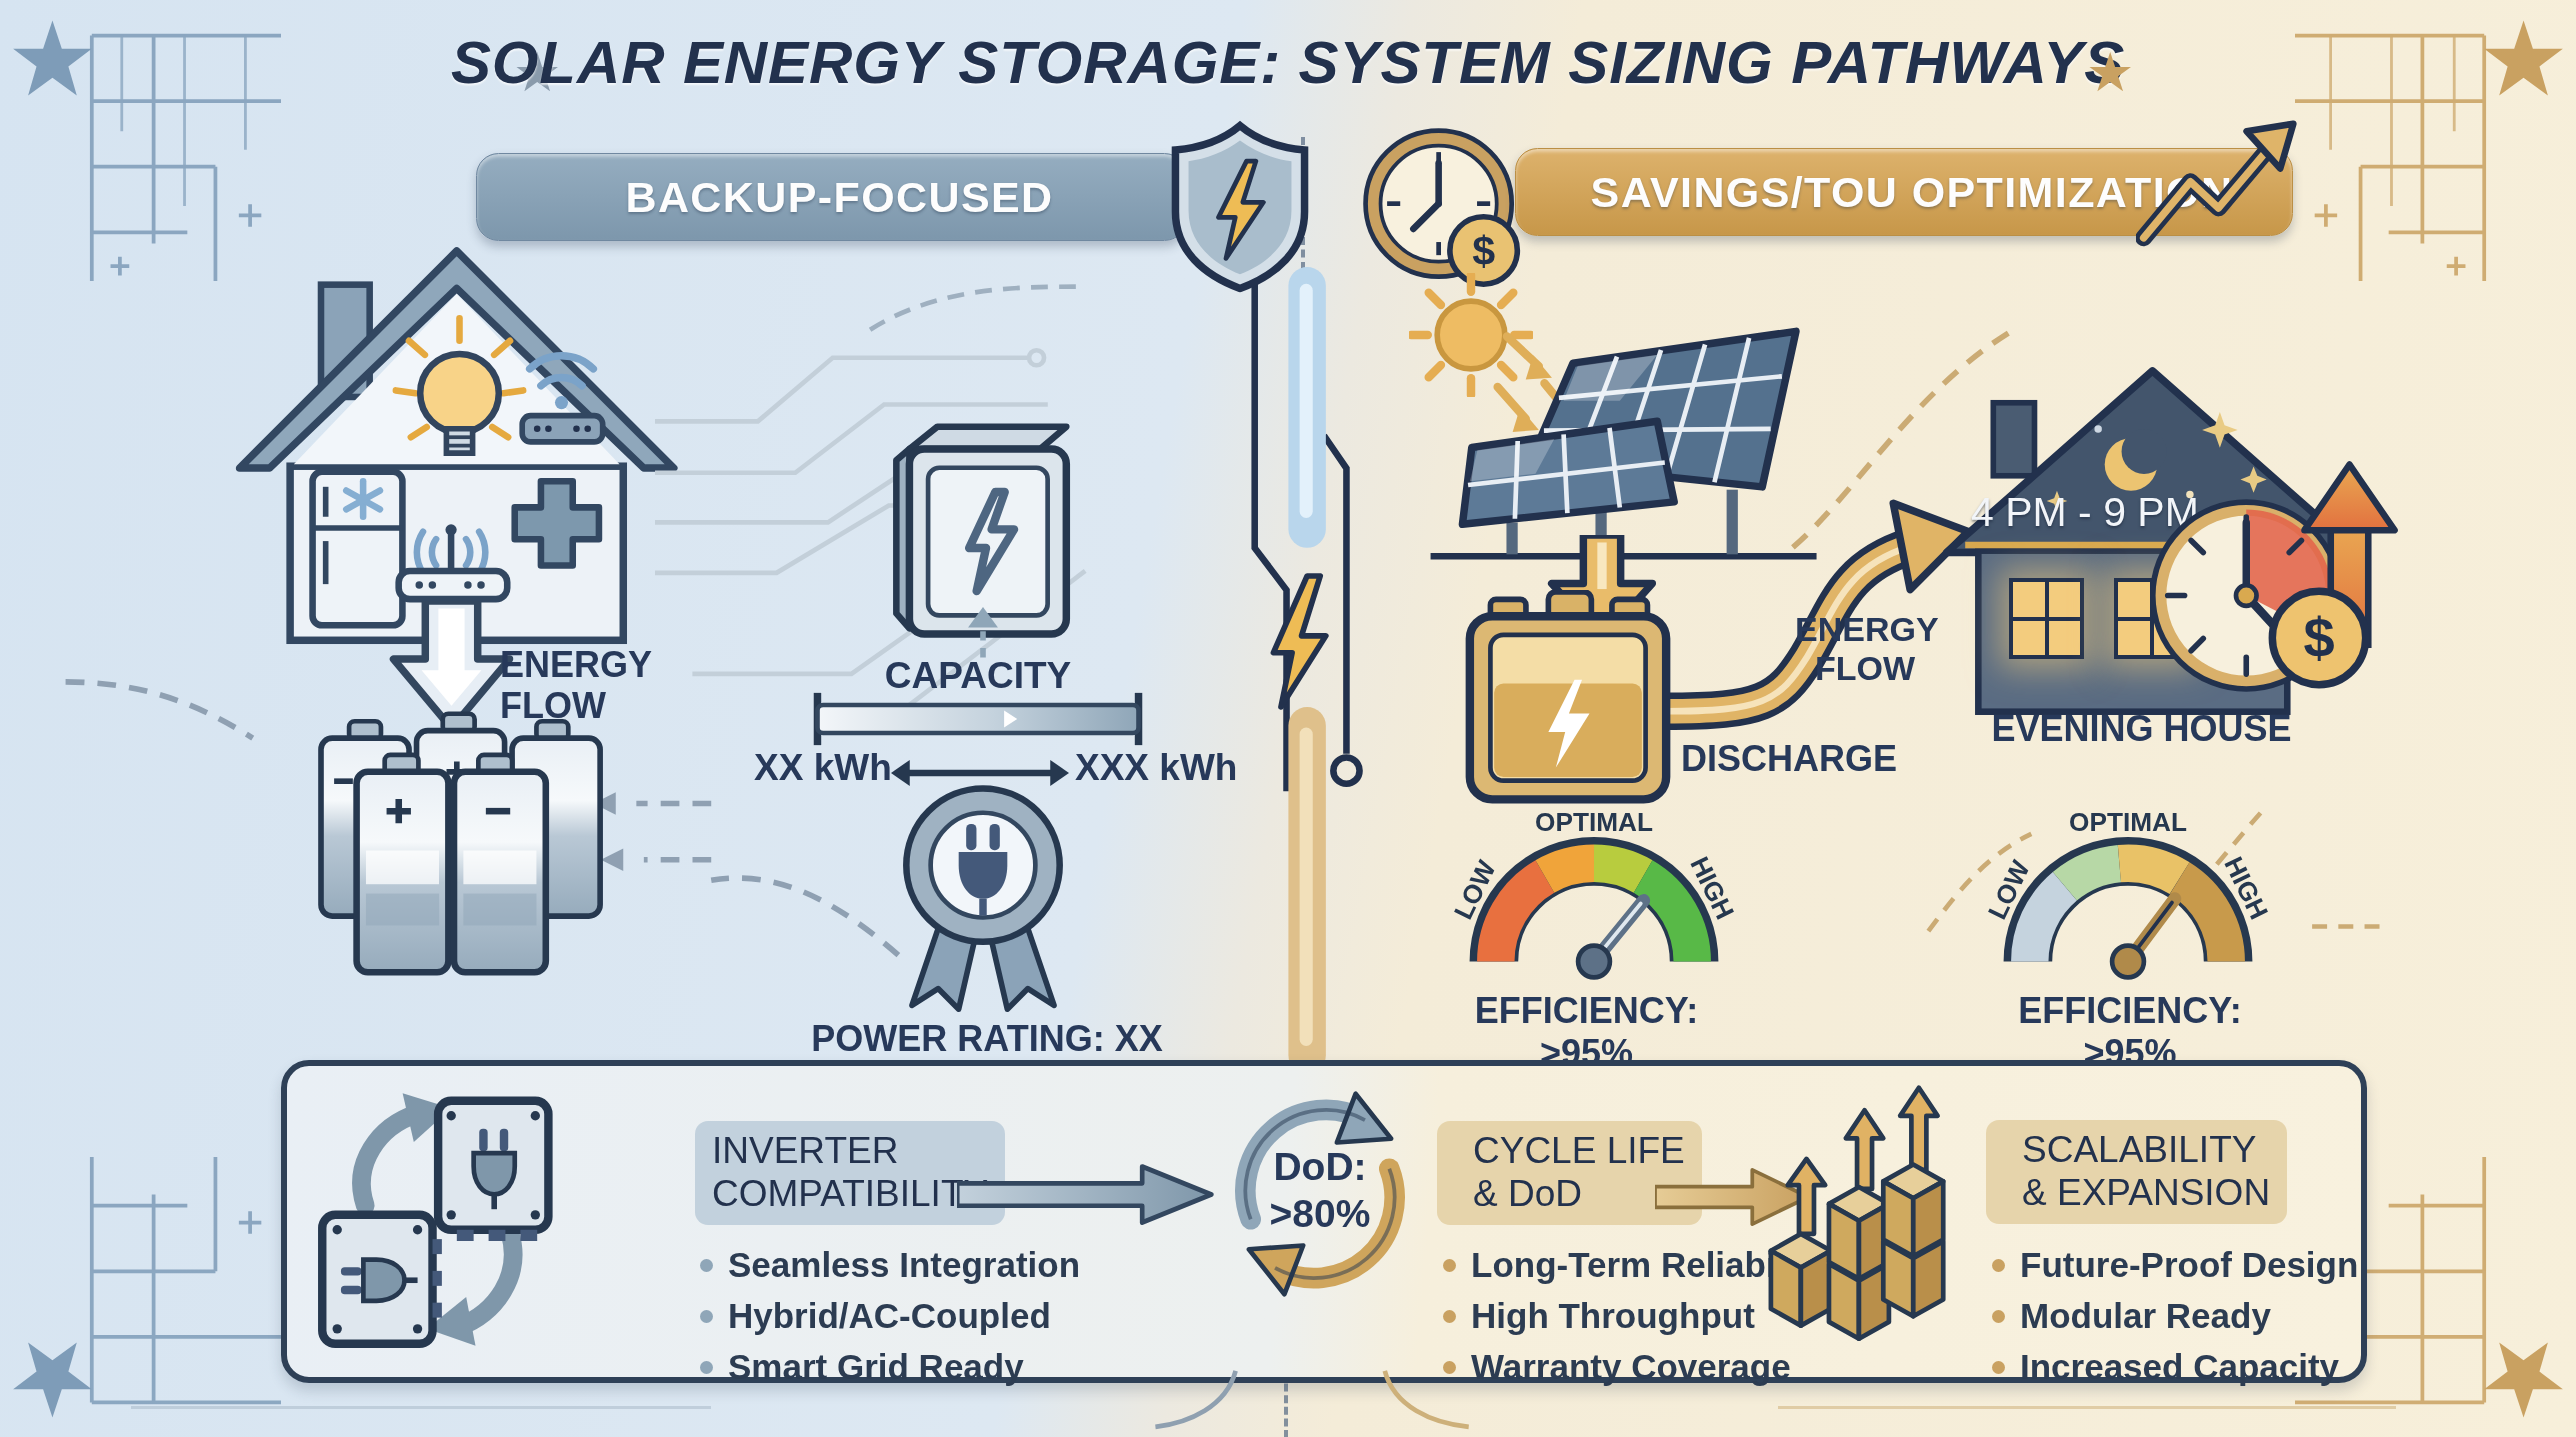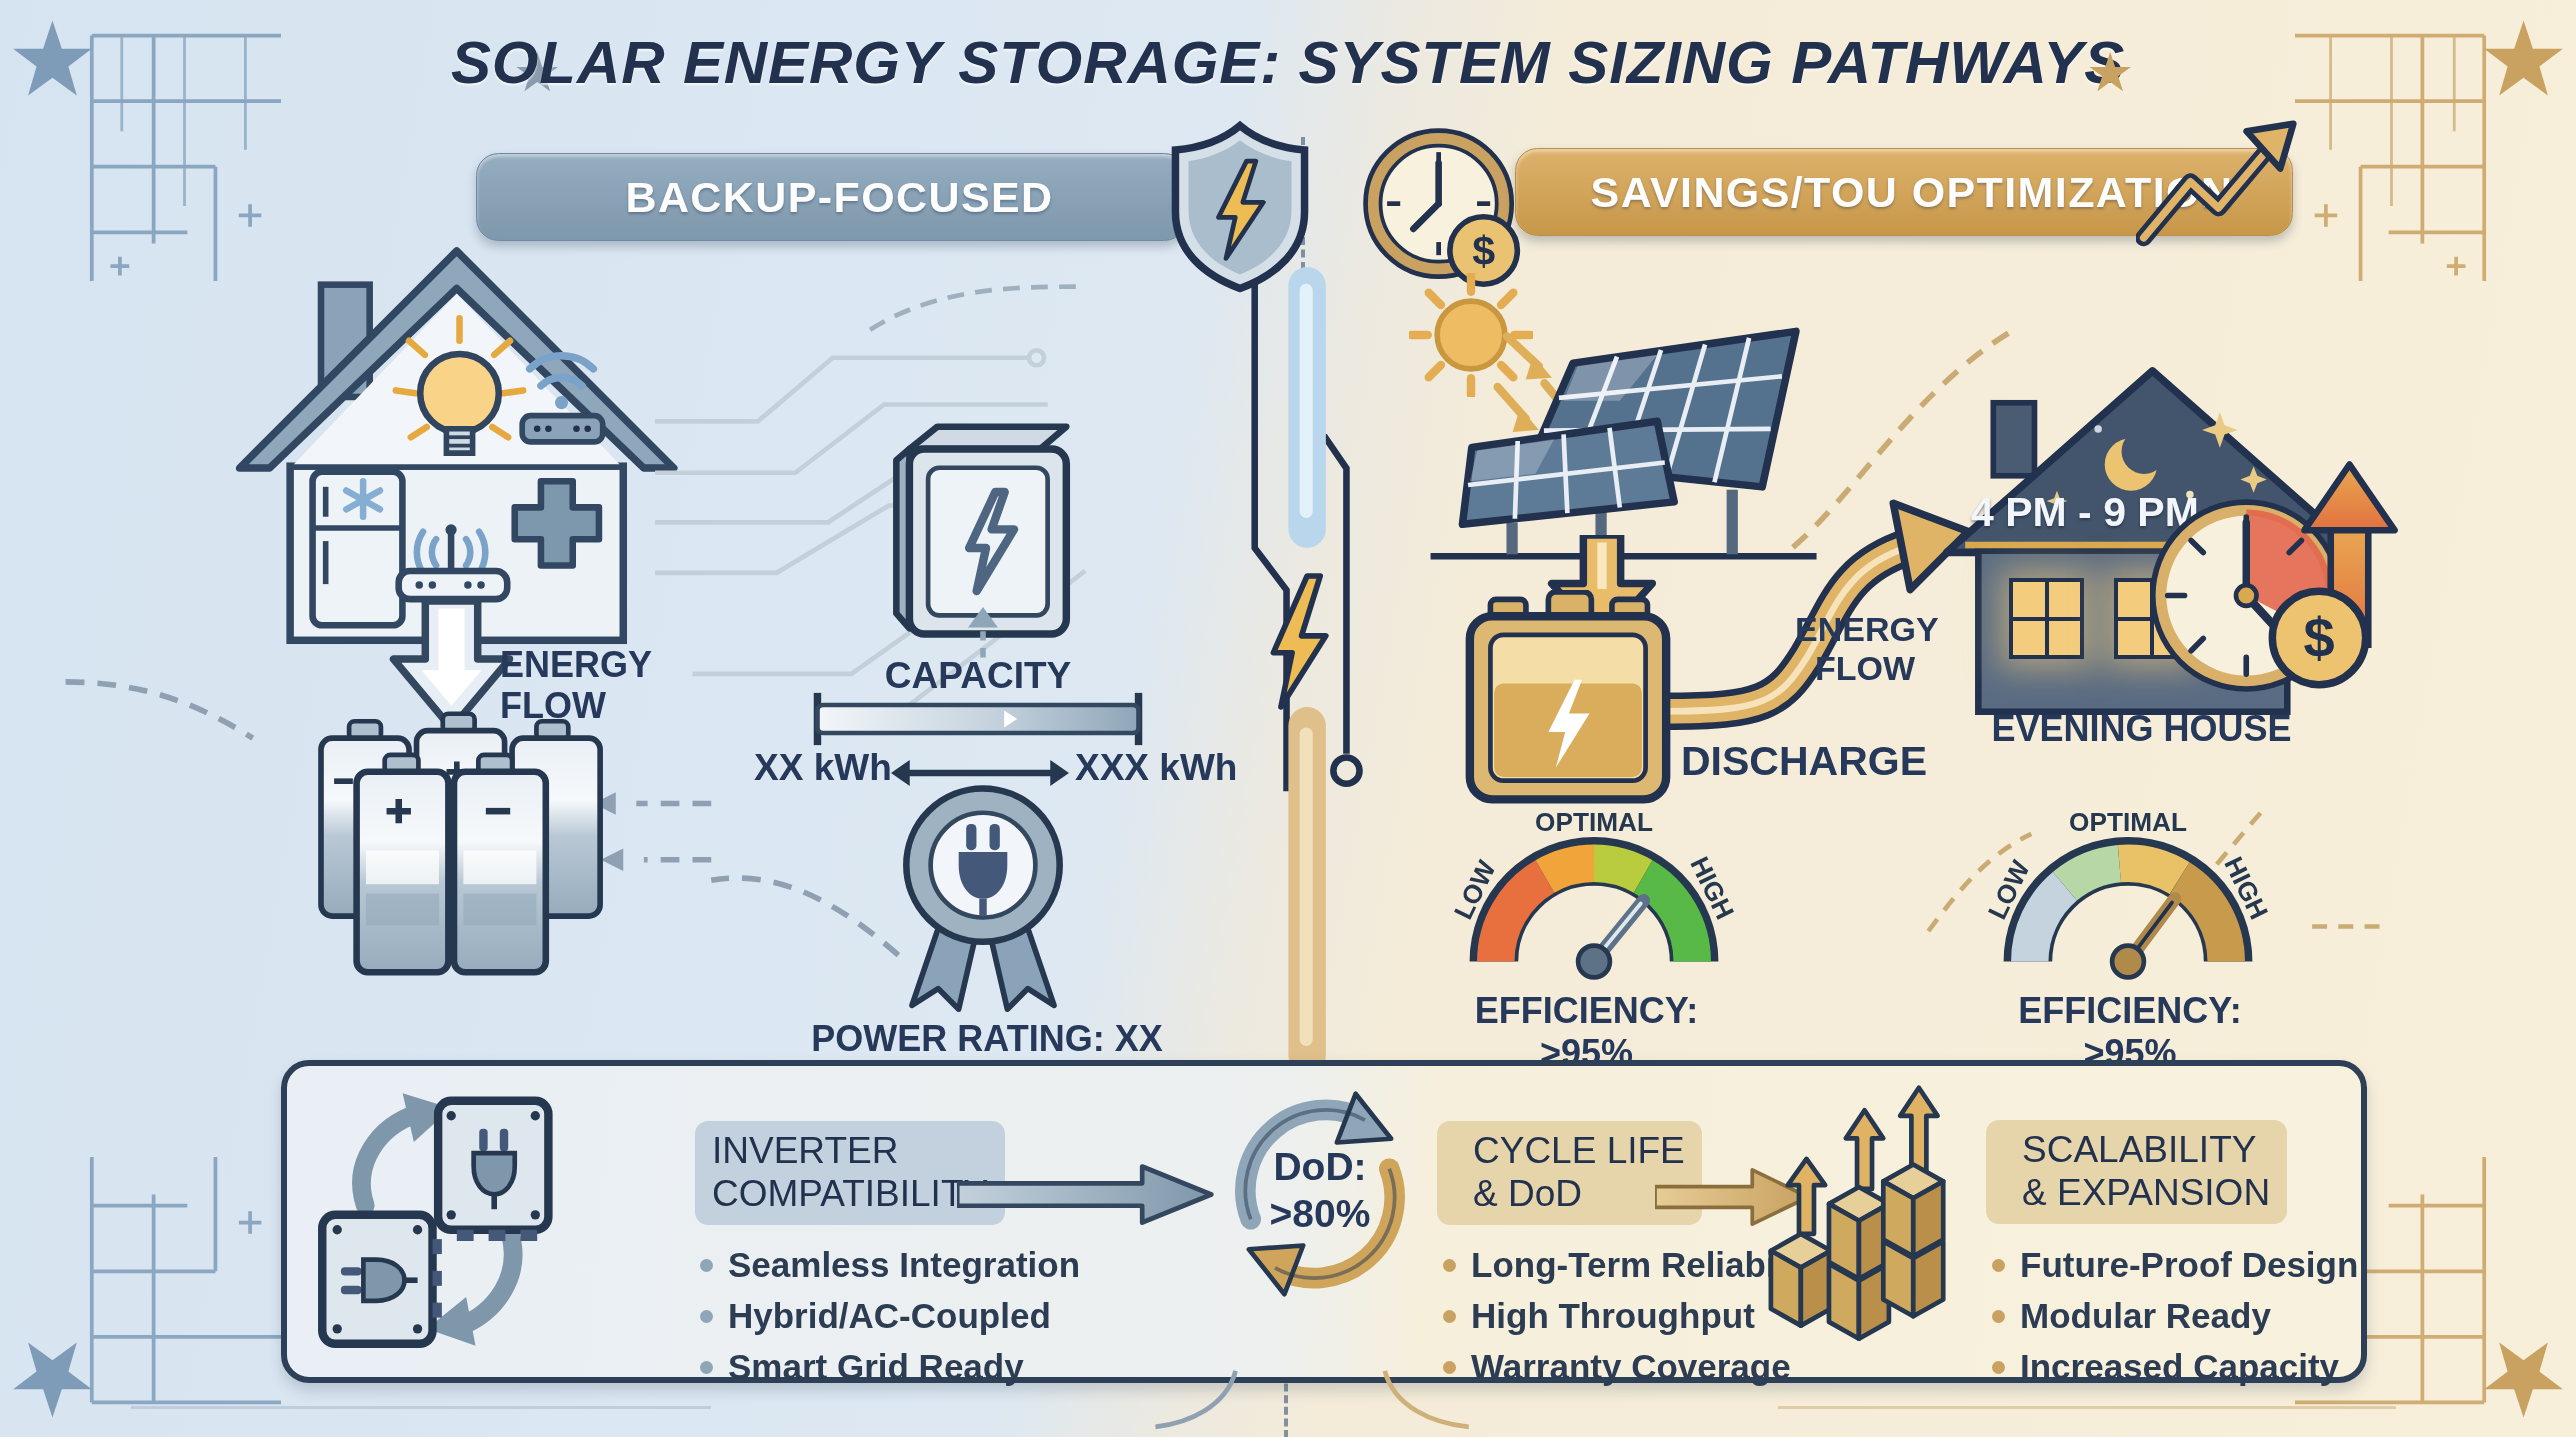--- a/index.html
+++ b/index.html
@@ -369,21 +369,21 @@
   <svg class="abs" style="left:1659px;top:479px;" width="328" height="281" viewBox="0 0 350 300">
     <path d="M6,248 C110,248 128,238 158,190 C188,140 196,95 268,72" stroke="#22314d" stroke-width="40" fill="none" stroke-linecap="round"></path>
     <path d="M6,248 C110,248 128,238 158,190 C188,140 196,95 268,72" stroke="#e0b466" stroke-width="26" fill="none" stroke-linecap="round"></path>
     <path d="M6,248 C110,248 128,238 158,190 C188,140 196,95 268,72" stroke="#f6e3bb" stroke-width="7" fill="none" stroke-linecap="round"></path>
     <polygon points="250,26 330,56 268,118" fill="#e0b466" stroke="#22314d" stroke-width="8" stroke-linejoin="round"></polygon>
   </svg>
   <div class="abs lbl ctr flow-lbl" style="left:1795px;top:610px;width:140px;font-size:34px;">
     <div>ENERGY</div>
     <div>FLOW</div>
   </div>
-  <div class="abs lbl" style="left:1681px;top:738px;font-size:41px;">DISCHARGE</div>
+  <div class="abs lbl" style="left:1681px;top:738px;font-size:36px;">DISCHARGE</div>
 
   <svg class="abs" style="left:1462px;top:590px;" width="212" height="215" viewBox="0 0 226 230">
     <rect x="30" y="10" width="38" height="24" rx="6" fill="#d9b267" stroke="#22314d" stroke-width="6"></rect>
     <rect x="92" y="2" width="46" height="30" rx="8" fill="#d9b267" stroke="#22314d" stroke-width="6"></rect>
     <rect x="160" y="10" width="38" height="24" rx="6" fill="#d9b267" stroke="#22314d" stroke-width="6"></rect>
     <rect x="8" y="28" width="210" height="196" rx="24" fill="#dcb873" stroke="#22314d" stroke-width="9"></rect>
     <rect x="30" y="48" width="166" height="156" rx="14" fill="#f4dda6" stroke="#22314d" stroke-width="5"></rect>
     <rect x="34" y="100" width="158" height="100" rx="10" fill="#d9ad5c"></rect>
     <polygon points="120,96 92,152 110,152 100,190 136,132 114,132 128,96" fill="#ffffff"></polygon>
   </svg>
@@ -403,21 +403,21 @@
       <polygon points="336,120 340,130 350,134 340,138 336,148 332,138 322,134 332,130"></polygon>
       <polygon points="126,146 129,154 137,157 129,160 126,168 123,160 115,157 123,154"></polygon>
       <circle cx="268" cy="150" r="4" fill="#f2e2bb"></circle>
       <circle cx="170" cy="80" r="4" fill="#cdd7e2"></circle>
     </g>
 
     <path d="M28,204 H250 M250,204 l36,12" stroke="#d9a94f" stroke-width="7" fill="none"></path>
     <circle cx="300" cy="220" r="5" fill="#d9a94f"></circle>
       <circle cx="318" cy="224" r="5" fill="#d9a94f"></circle>
   </svg>
-  <div class="abs" style="left:1971px;top:489px;width:253px;font-size:41px;font-weight:bold;color:#f2f5f9;text-shadow:0 1.9px 2.8px rgba(20,30,50,.5);">4 PM - 9 PM</div>
+  <div class="abs" style="left:1971px;top:489px;width:253px;font-size:41px;font-weight:normal;color:#f2f5f9;text-shadow:0 1.9px 2.8px rgba(20,30,50,.5);">4 PM - 9 PM</div>
   <div class="win" style="left:2009px;top:578px;width:67px;height:73px;"></div>
   <div class="win" style="left:2114px;top:578px;width:67px;height:73px;"></div>
 
   <svg class="abs" style="left:2145px;top:489px;" width="210" height="215" viewBox="0 0 224 230">
     <circle cx="108" cy="114" r="92" fill="#f7f0dd" stroke="#d9b06a" stroke-width="13"></circle>
     <circle cx="108" cy="114" r="100" fill="none" stroke="#22314d" stroke-width="6"></circle>
     <path d="M108,114 L108,22 A92,92 0 0 1 190,156 Z" fill="#e2634a" opacity="0.88"></path>
     <g stroke="#22314d" stroke-width="6" stroke-linecap="round">
       <line x1="108" y1="30" x2="108" y2="48"></line>
         <line x1="108" y1="180" x2="108" y2="198"></line>

